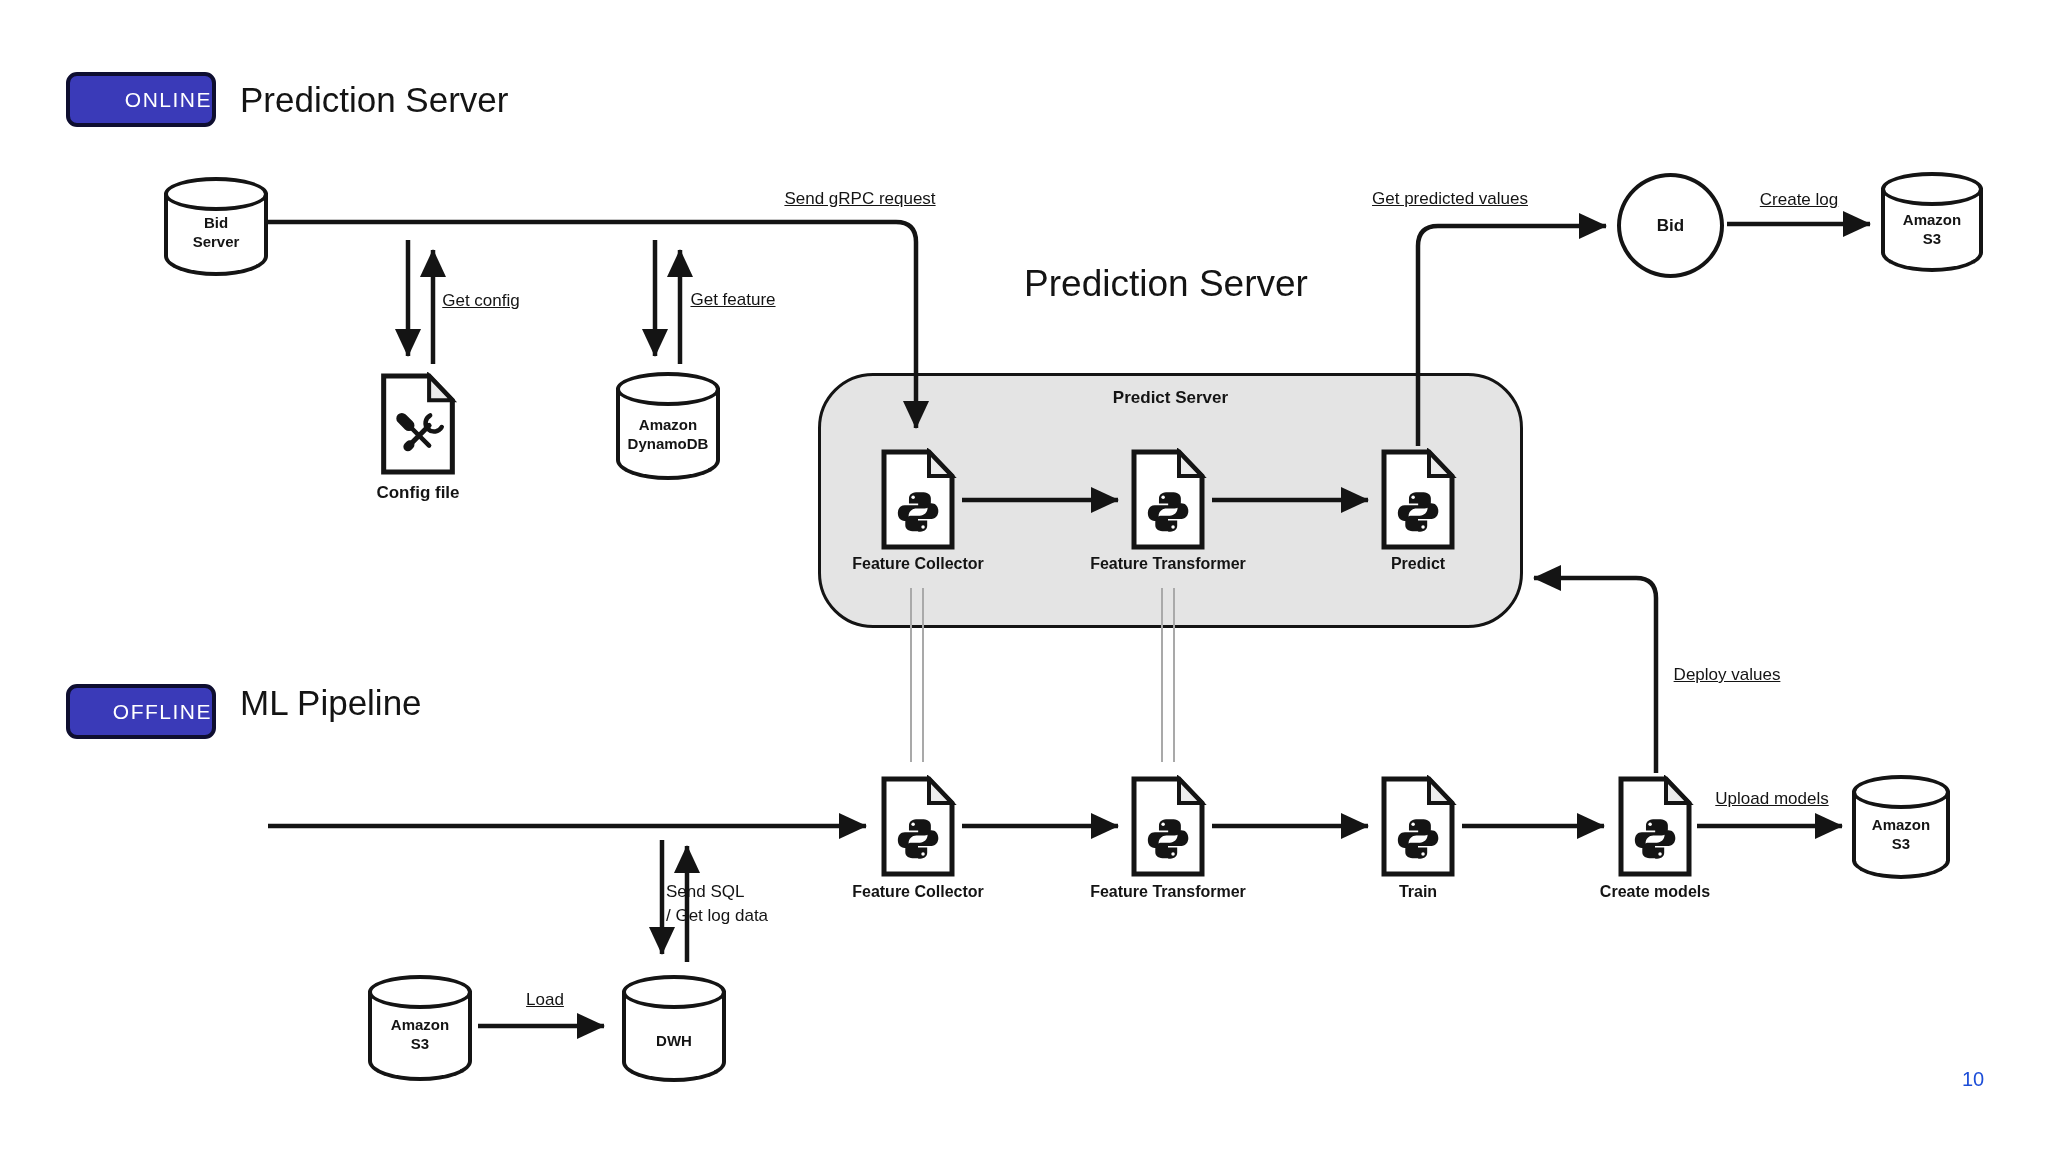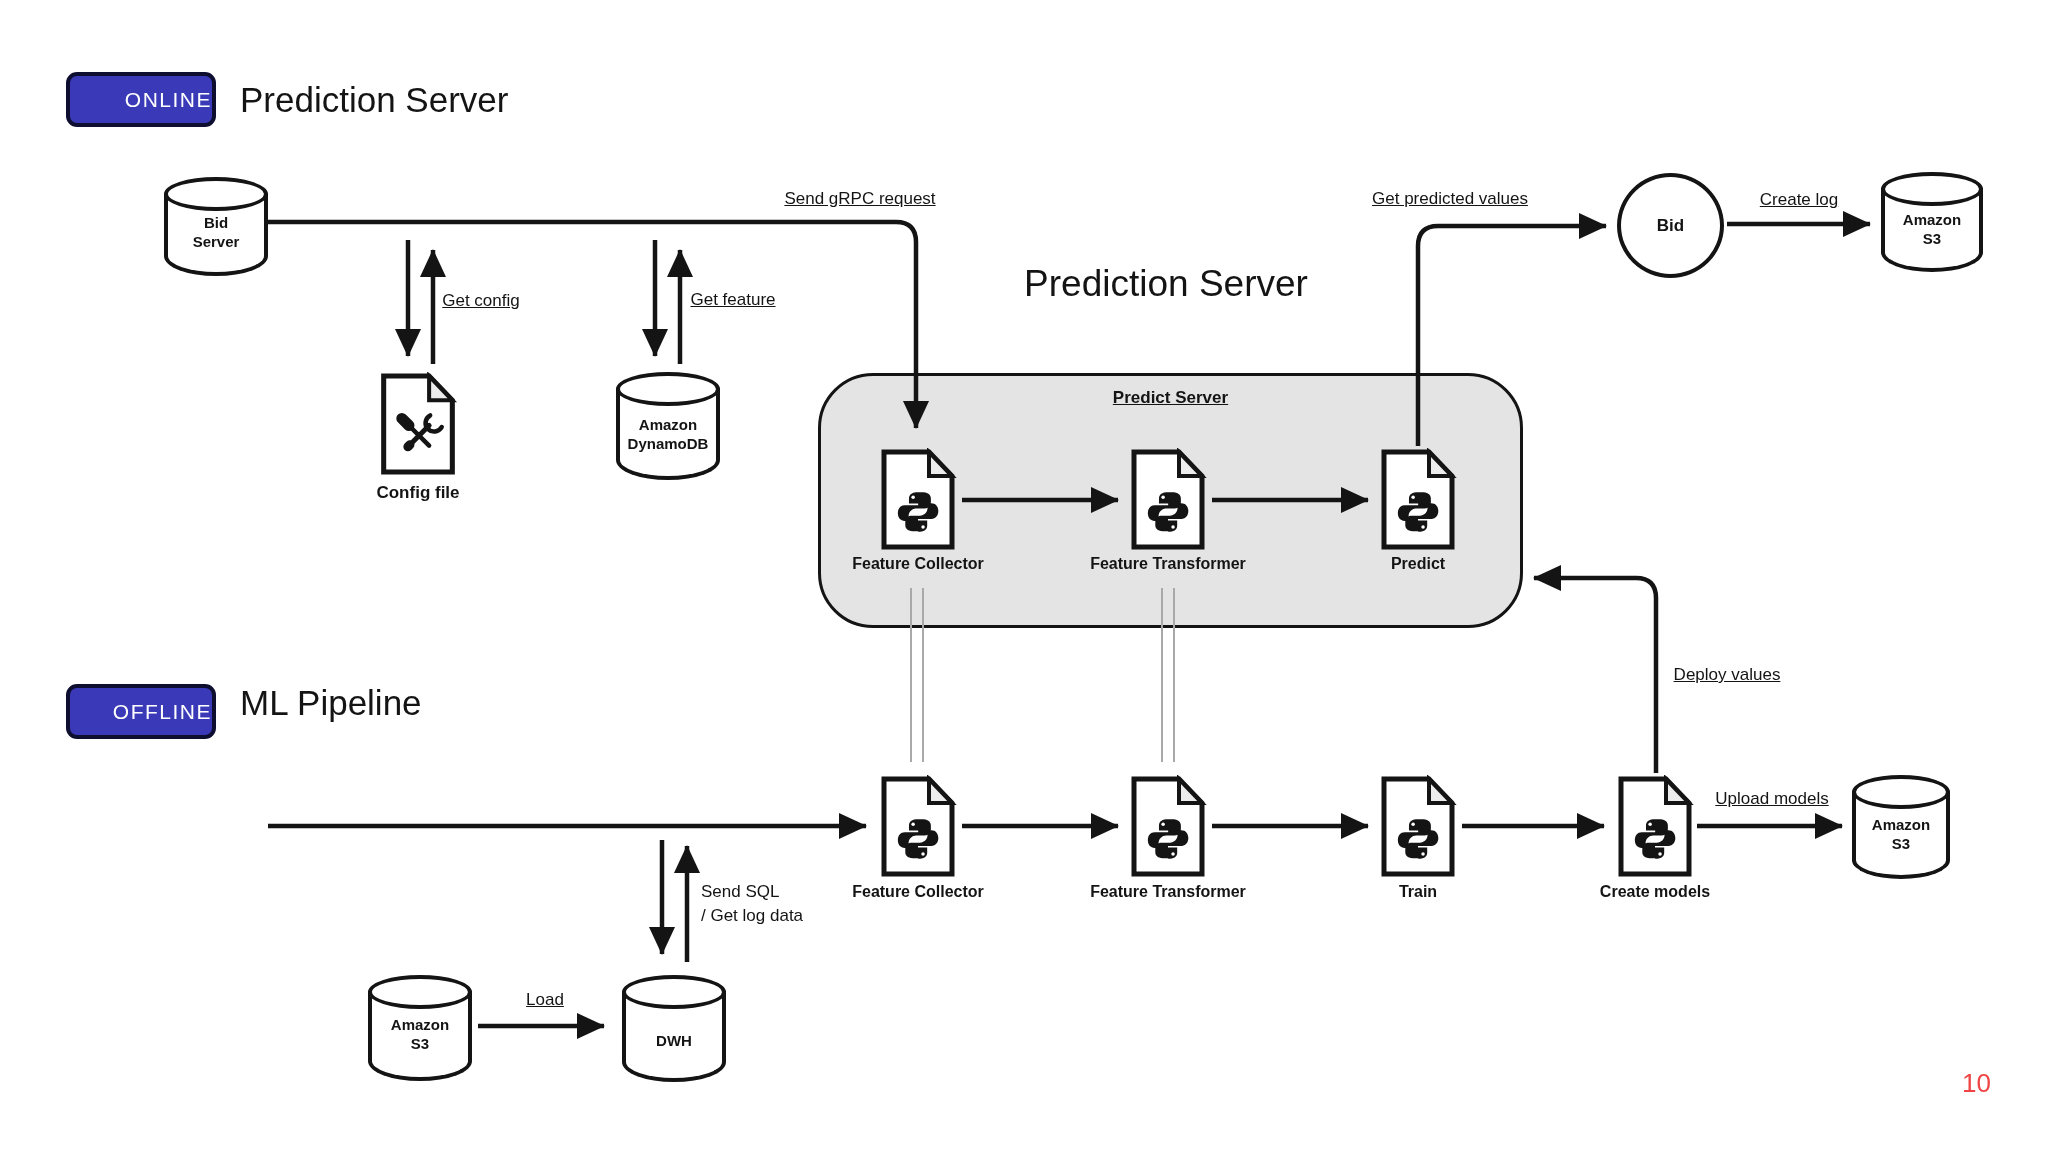--- a/index.html
+++ b/index.html
@@ -9,21 +9,21 @@
   .badge{position:absolute;display:flex;align-items:center;justify-content:flex-end;
          background:var(--badge,#3a3ab8);border:4px solid var(--badge-border,#0e0e30);
          border-radius:11px;color:#fff;font-size:21px;letter-spacing:1.5px;z-index:4;box-sizing:border-box;}
   .heading{position:absolute;font-size:35px;font-weight:500;color:#141414;z-index:4;white-space:nowrap;}
   
   .big-title{position:absolute;text-align:center;font-size:37px;line-height:47px;font-weight:500;z-index:4;}
   
   .grey-box{position:absolute;left:818px;top:373px;width:705px;height:255px;background:var(--box-fill,#e4e4e4);
             border:3.5px solid #141414;border-radius:55px;box-sizing:border-box;z-index:1;}
   .box-title{position:absolute;left:818px;top:388px;width:705px;text-align:center;
-             font-weight:bold;font-size:17px;z-index:4;text-decoration:underline;}
+             font-weight:bold;font-size:17px;z-index:4;}
   
   .wires{position:absolute;left:0;top:0;z-index:2;}
   
   .pyfile{position:absolute;width:78px;height:103px;z-index:3;}
   .pyfile svg{display:block;width:100%;height:100%;}
   
   .nlabel{position:absolute;transform:translateX(-50%);font-weight:bold;font-size:16px;
           white-space:nowrap;z-index:4;}
   
   .elabel{position:absolute;transform:translateX(-50%);font-size:17px;white-space:nowrap;z-index:4;text-decoration:underline;}
@@ -34,21 +34,21 @@
              border-radius:50%;background:#fff;box-sizing:border-box;z-index:2;}
   .cyl .cbody{position:absolute;left:0;right:0;top:16px;bottom:0;border:4px solid #141414;border-top:none;
               border-radius:0 0 52px 52px / 0 0 20px 20px;background:#fff;box-sizing:border-box;z-index:1;}
   .cyl .clabel{position:absolute;left:0;right:0;top:42%;text-align:center;font-weight:bold;
                font-size:15px;line-height:19px;z-index:3;}
   .cyl .clabel.single{top:52%;}
   
   .circle{position:absolute;border:4.5px solid #141414;border-radius:50%;background:#fff;
           display:flex;align-items:center;justify-content:center;font-weight:bold;font-size:16px;
           z-index:3;box-sizing:border-box;}
-  .page-number{position:absolute;left:1962px;top:1068px;font-size:26px;color:#ef4444;z-index:4;}
+  .page-number{position:absolute;left:1962px;top:1068px;font-size:20px;color:#1d4ed8;z-index:4;}
 </style>
 </head>
 <body>
 
 <div class="canvas">
 
   <svg width="0" height="0" style="position:absolute" aria-hidden="true">
     <defs>
       <symbol id="pyfile-sym" viewBox="0 0 78 103">
         <path d="M5 4 H50 L73 28 V99 H5 Z" fill="#ffffff" stroke="#141414" stroke-width="5" stroke-linejoin="miter"></path>
@@ -237,20 +237,20 @@
   <div class="nlabel" style="left:1655px;top:883px;">Create models</div>
 
   <div class="elabel" style="left:860px;top:189px;">Send gRPC request</div>
   <div class="elabel" style="left:481px;top:291px;">Get config</div>
   <div class="elabel" style="left:733px;top:290px;">Get feature</div>
   <div class="elabel" style="left:1450px;top:189px;">Get predicted values</div>
   <div class="elabel" style="left:1799px;top:190px;">Create log</div>
   <div class="elabel" style="left:1727px;top:665px;">Deploy values</div>
   <div class="elabel" style="left:1772px;top:789px;">Upload models</div>
   <div class="elabel" style="left:545px;top:990px;">Load</div>
-  <div class="elabel2" style="left:701px;top:880px;">
+  <div class="elabel2" style="left:666px;top:880px;">
     <div>Send SQL</div>
     <div>/ Get log data</div>
   </div>
 
   <div class="page-number">10</div>
 
 </div>
 
 </body></html>

